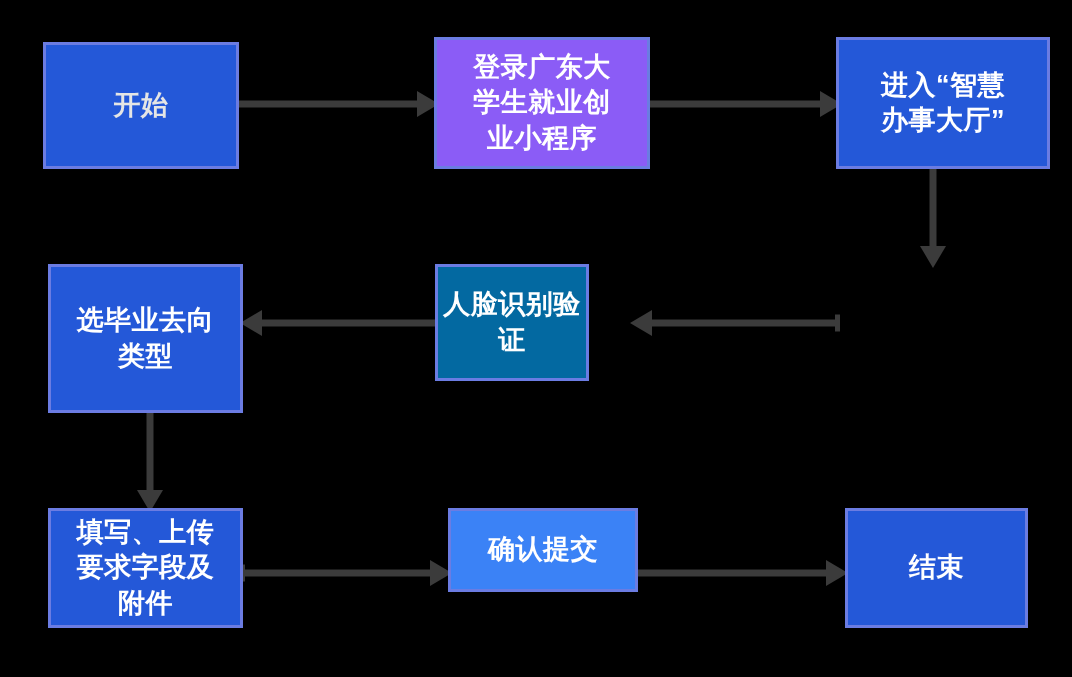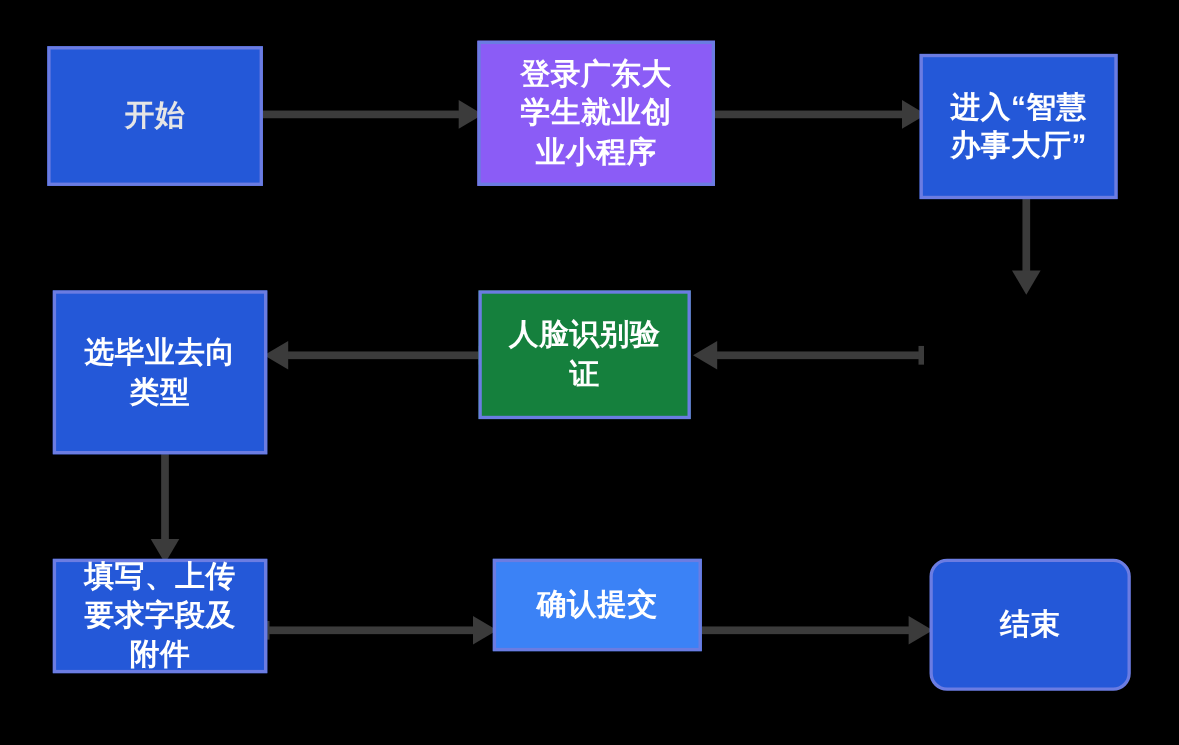--- a/index.html
+++ b/index.html
@@ -140,24 +140,24 @@
     </div>
     <div class="arrow" style="left: 632px; top: 557px; width: 216px; height: 32px;">
       <div class="arrow-line-h" style="left: 0px; width: 198px;"></div>
       <div class="tail-cap-left"></div>
       <div class="head-right"></div>
     </div>
     <div class="node" style="left: 43px; top: 42px; width: 196px; height: 127px; background: rgb(36, 88, 216); border-color: rgb(107, 124, 226); color: #e5e5e5;">开始</div>
     <div class="node" style="left: 434px; top: 37px; width: 216px; height: 132px; background: #8b5cf6; border-color: rgb(107, 124, 226); color: rgb(255, 255, 255);">登录广东大
 学生就业创
 业小程序</div>
-    <div class="node" style="left: 836px; top: 37px; width: 180px; height: 132px; background: rgb(36, 88, 216); border-color: rgb(107, 124, 226); color: rgb(255, 255, 255); margin-top: 12px;">进入“智慧
+    <div class="node" style="left: 836px; top: 37px; width: 214px; height: 132px; background: rgb(36, 88, 216); border-color: rgb(107, 124, 226); color: rgb(255, 255, 255);">进入“智慧
 办事大厅”</div>
     <div class="node" style="left: 48px; top: 264px; width: 195px; height: 149px; background: rgb(36, 88, 216); border-color: rgb(107, 124, 226); color: rgb(255, 255, 255);">选毕业去向
 类型</div>
-    <div class="node" style="left: 435px; top: 264px; width: 193px; height: 117px; background: #15803d; border-color: rgb(107, 124, 226); color: rgb(255, 255, 255);">人脸识别验
+    <div class="node" style="left: 435px; top: 264px; width: 154px; height: 117px; background: #0369a1; border-color: rgb(107, 124, 226); color: rgb(255, 255, 255);">人脸识别验
 证</div>
-    <div class="node" style="left: 48px; top: 508px; width: 195px; height: 104px; background: rgb(36, 88, 216); border-color: rgb(107, 124, 226); color: rgb(255, 255, 255);">填写、上传
+    <div class="node" style="left: 48px; top: 508px; width: 195px; height: 120px; background: rgb(36, 88, 216); border-color: rgb(107, 124, 226); color: rgb(255, 255, 255);">填写、上传
 要求字段及
 附件</div>
     <div class="node" style="left: 448px; top: 508px; width: 190px; height: 84px; background: #3b82f6; border-color: rgb(107, 124, 226); color: rgb(255, 255, 255); text-align: right;">确认提交</div>
-    <div class="node" style="left: 845px; top: 508px; width: 183px; height: 120px; background: rgb(36, 88, 216); border-color: rgb(107, 124, 226); color: rgb(255, 255, 255); border-radius: 16px;">结束</div>
+    <div class="node" style="left: 845px; top: 508px; width: 183px; height: 120px; background: rgb(36, 88, 216); border-color: rgb(107, 124, 226); color: rgb(255, 255, 255);">结束</div>
   </div>
 
 </body></html>

